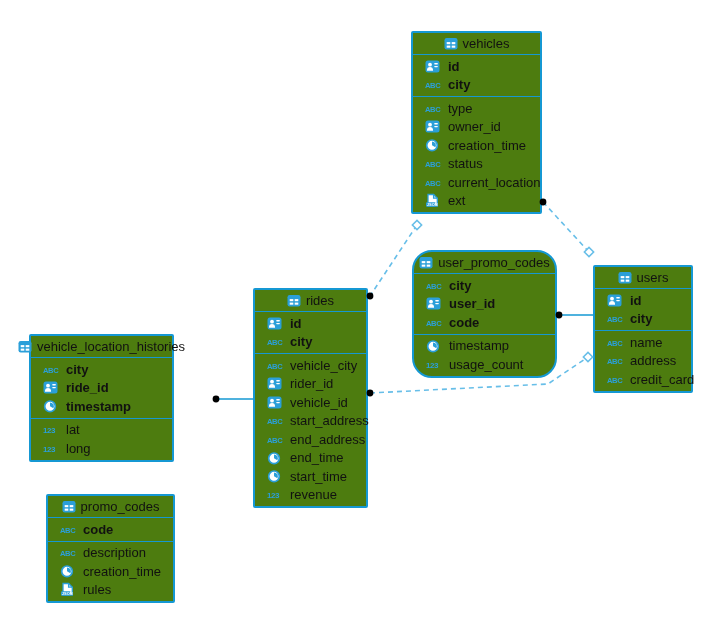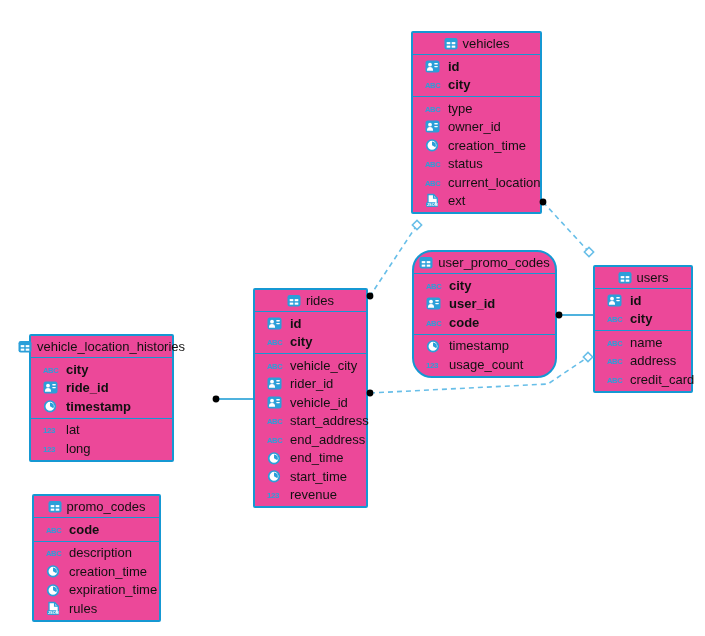--- a/index.html
+++ b/index.html
@@ -5,21 +5,21 @@
   html,body{margin:0;padding:0;background:#ffffff;}
   #er-canvas{
     position:relative;
     width:705px;height:636px;
     background:#ffffff;
     font-family:"Liberation Sans", sans-serif;
     overflow:hidden;
   }
   .table-box{
     position:absolute;
-    background:#ec4899;
+    background:#4d7c0f;
     border:2px solid var(--blue);
     border-radius:2px;
     box-sizing:border-box;
     z-index:2;
   }
   .table-header{
     height:21px;
     display:flex;align-items:center;justify-content:center;gap:5px;
     border-bottom:1.5px solid var(--blue);
     font-size:13px;color:#111;
@@ -436,21 +436,21 @@
         <div class="row">
           <span class="cicon">
             <svg width="17" height="11" viewBox="0 0 17 11">
               <text x="0" y="9" font-size="8" font-weight="bold" letter-spacing="-0.4" fill="#2b9fd9" font-family="Liberation Sans, sans-serif">123</text>
             </svg>
           </span>
           <span>long</span>
         </div>
       </div>
     </div>
-    <div class="table-box" style="left: 32px; top: 494px; width: 129px;">
+    <div class="table-box" style="left: 46px; top: 494px; width: 129px;">
       <div class="table-header">
         <span class="hicon">
           <svg width="14" height="13" viewBox="0 0 14 13">
             <rect x="0.5" y="1" width="13" height="11.5" rx="2.2" fill="#2b9fd9"></rect>
             <rect x="2.7" y="5.1" width="3.6" height="2.1" fill="#fff"></rect>
             <rect x="7.7" y="5.1" width="3.6" height="2.1" fill="#fff"></rect>
             <rect x="2.7" y="8.6" width="3.6" height="2.1" fill="#fff"></rect>
             <rect x="7.7" y="8.6" width="3.6" height="2.1" fill="#fff"></rect>
           </svg>
         </span>
@@ -476,29 +476,20 @@
           <span>description</span>
         </div>
         <div class="row">
           <span class="cicon">
             <svg width="14" height="14" viewBox="0 0 14 14">
               <circle cx="7" cy="7.3" r="5.3" fill="#fff" stroke="#2b9fd9" stroke-width="1.7"></circle>
               <path d="M7 7.3 L7 3.4 A3.9 3.9 0 0 1 10.4 9.2 Z" fill="#2b9fd9"></path>
             </svg>
           </span>
           <span>creation_time</span>
-        </div>
-        <div class="row">
-          <span class="cicon">
-            <svg width="14" height="14" viewBox="0 0 14 14">
-              <circle cx="7" cy="7.3" r="5.3" fill="#fff" stroke="#2b9fd9" stroke-width="1.7"></circle>
-              <path d="M7 7.3 L7 3.4 A3.9 3.9 0 0 1 10.4 9.2 Z" fill="#2b9fd9"></path>
-            </svg>
-          </span>
-          <span>expiration_time</span>
         </div>
         <div class="row">
           <span class="cicon">
             <svg width="14" height="15" viewBox="0 0 14 15">
               <path d="M3 1.5 H8.6 L12.3 5.2 V13 H3 Z" fill="#fff" stroke="#2b9fd9" stroke-width="1.3"></path>
               <path d="M8.6 1.5 V5.2 H12.3" fill="none" stroke="#2b9fd9" stroke-width="1.3"></path>
               <rect x="1" y="9.2" width="9.6" height="4.6" rx="1" fill="#2b9fd9"></rect>
               <text x="1.8" y="12.9" font-size="4" font-weight="bold" fill="#fff" font-family="Liberation Sans, sans-serif">JSON</text>
             </svg>
           </span>

